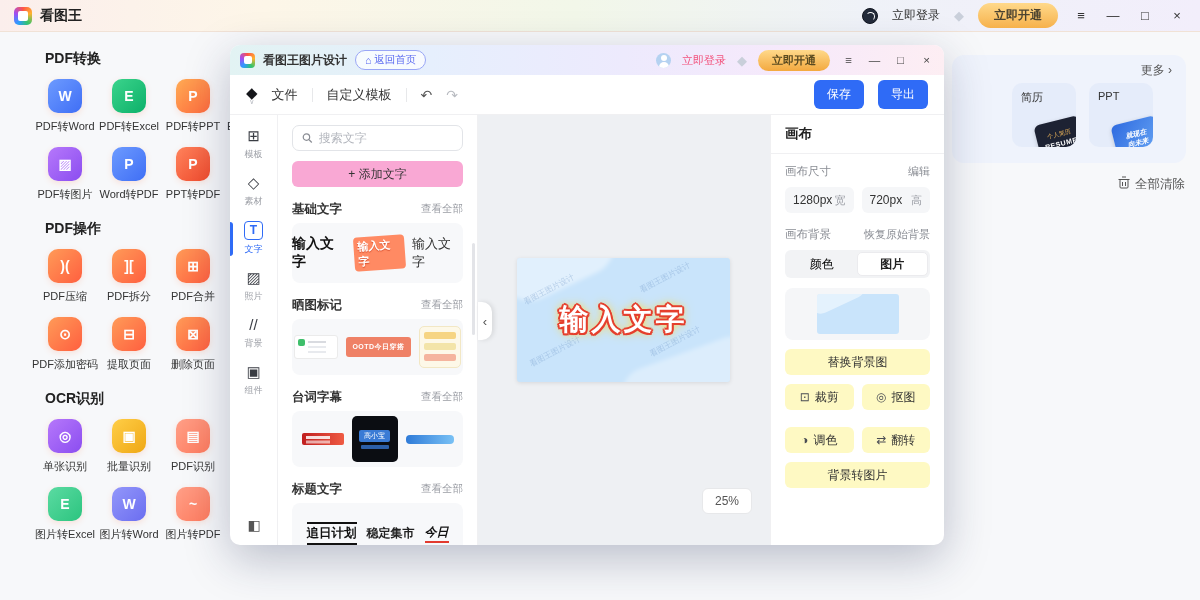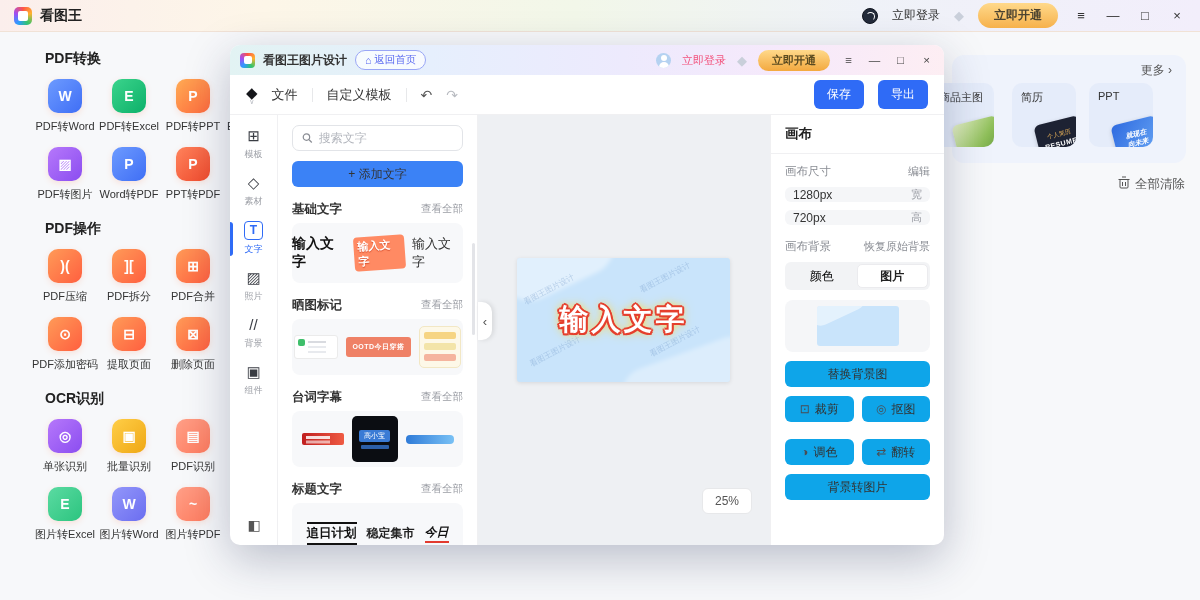--- a/index.html
+++ b/index.html
@@ -94,21 +94,21 @@
   .rail-item.active .rail-label { color:#2f6bf6; }
   .rail-indicator { position:absolute; left:0; top:107px; width:3px; height:34px; background:#2f6bf6; border-radius:0 3px 3px 0; }
   .rail-bottom { position:absolute; bottom:12px; left:0; width:48px; text-align:center; font-size:14px; color:#555; }
 
   
   .tpanel { width:200px; border-right:1px solid #f0f0f2; padding:10px 14px 0; position:relative; overflow:hidden; }
   .search-box { height:26px; border:1px solid #e2e4e8; border-radius:7px; display:flex; align-items:center; gap:6px; padding:0 9px; background:#fff; }
   .search-box input { border:none; outline:none; background:transparent; font-size:12px; color:#666; width:100%;
     font-family:"Liberation Sans", sans-serif; }
   .search-box input::placeholder { color:#b3b6bd; }
-  .add-text-btn { margin-top:10px; height:26px; background:#3b82f6; border-radius:6px; display:flex; align-items:center;
+  .add-text-btn { margin-top:10px; height:26px; background:#f9a8d4; border-radius:6px; display:flex; align-items:center;
     justify-content:center; font-size:12px; color:#333; }
   .sec-head { display:flex; justify-content:space-between; align-items:center; margin-top:14px; margin-bottom:6px; height:16px; }
   .sec-title { font-size:12.5px; font-weight:700; color:#333; }
   .view-all { font-size:10.5px; color:#9a9da4; }
   .pcard { background:#f7f8fa; border-radius:8px; display:flex; align-items:center; justify-content:center; }
   .card-basic { height:60px; gap:7px; }
   .bt1 { font-size:14px; font-weight:800; color:#111; }
   .bt2 { font-size:11px; font-weight:800; color:#fff; background:#ff8a63; padding:2px 4px; border-radius:4px;
     transform:rotate(-4deg); text-shadow:0 1px 1px #d9512f; }
   .bt3 { font-size:13px; color:#333; }
@@ -154,34 +154,34 @@
   .zoom-badge { position:absolute; right:18px; bottom:31px; background:#fff; border:1px solid #e7e8ea; border-radius:6px;
     padding:5px 12px; font-size:12px; color:#555; }
 
   
   .settings { width:174px; border-left:1px solid #f0f0f2; padding:10px 14px 0; }
   .set-title { font-size:13.5px; font-weight:700; color:#222; }
   .set-divider { height:1px; background:#f0f0f2; margin:10px -14px 10px; }
   .set-row { display:flex; justify-content:space-between; align-items:center; }
   .set-label { font-size:11.5px; color:#8a8d94; }
   .set-link { font-size:11px; color:#8a8d94; }
-  .size-inputs { display:flex; gap:8px; margin-top:8px;flex-direction:column; }
+  .size-inputs { display:flex; gap:8px; margin-top:8px; }
   .size-box { flex:1; height:26px; background:#f5f6f8; border-radius:6px; display:flex; align-items:center;
     justify-content:space-between; padding:0 8px; }
   .size-val { font-size:12px; color:#333; }
   .size-unit { font-size:11px; color:#9a9da4; }
   .bg-row { margin-top:14px; }
   .toggle { margin-top:8px; height:28px; background:#f2f3f5; border-radius:6px; padding:2px; display:flex; }
   .toggle-opt { flex:1; display:flex; align-items:center; justify-content:center; font-size:12px; color:#000000; border-radius:5px; }
   .toggle-opt.active { background:#fff; color:#222; font-weight:700; border:1px solid #ebebee; }
   .preview-box { margin-top:10px; height:52px; background:#f5f6f8; border-radius:8px; display:flex; align-items:center; justify-content:center; }
   .preview-thumb { width:82px; height:40px; border-radius:3px; background:#c9e4fb; position:relative; overflow:hidden; }
   .preview-thumb::before { content:""; position:absolute; left:-10px; top:-12px; width:60px; height:24px;
     background:rgba(255,255,255,.5); transform:rotate(-25deg); border-radius:12px; }
-  .set-btn { margin-top:9px; height:26px; background:#0ea5e9; border-radius:6px; display:flex; align-items:center;
+  .set-btn { margin-top:9px; height:26px; background:#fef9c3; border-radius:6px; display:flex; align-items:center;
     justify-content:center; gap:5px; font-size:12px; color:#333; }
   .btn-grid { display:grid; grid-template-columns:1fr 1fr; gap:8px; margin-top:0; }
   .btn-grid .set-btn { margin-top:9px; }
   .set-ico { font-size:12px; color:#4a4d54; }
 </style>
 </head>
 <body>
 
 <div class="topbar">
   <div class="logo-main"></div>
@@ -345,24 +345,20 @@
         <div class="tico g-salmon">
           <span>~</span>
         </div>
         <div class="tlabel">图片转PDF</div>
       </div>
   </div>
 </div>
 
 <div class="recent-panel">
   <div class="more-link">更多 ›</div>
-  <div class="rcard" style="left:-22px;">
-    <div class="rlabel">商品主图</div>
-    <div class="rthumb rt-product"></div>
-  </div>
   <div class="rcard" style="left:60px;">
     <div class="rlabel">简历</div>
     <div class="rthumb rt-resume">
       <span class="rt-top">个人简历</span>
       <span class="rt-big">RESUME</span>
     </div>
   </div>
   <div class="rcard" style="left:137px;">
     <div class="rlabel">PPT</div>
     <div class="rthumb rt-ppt">

